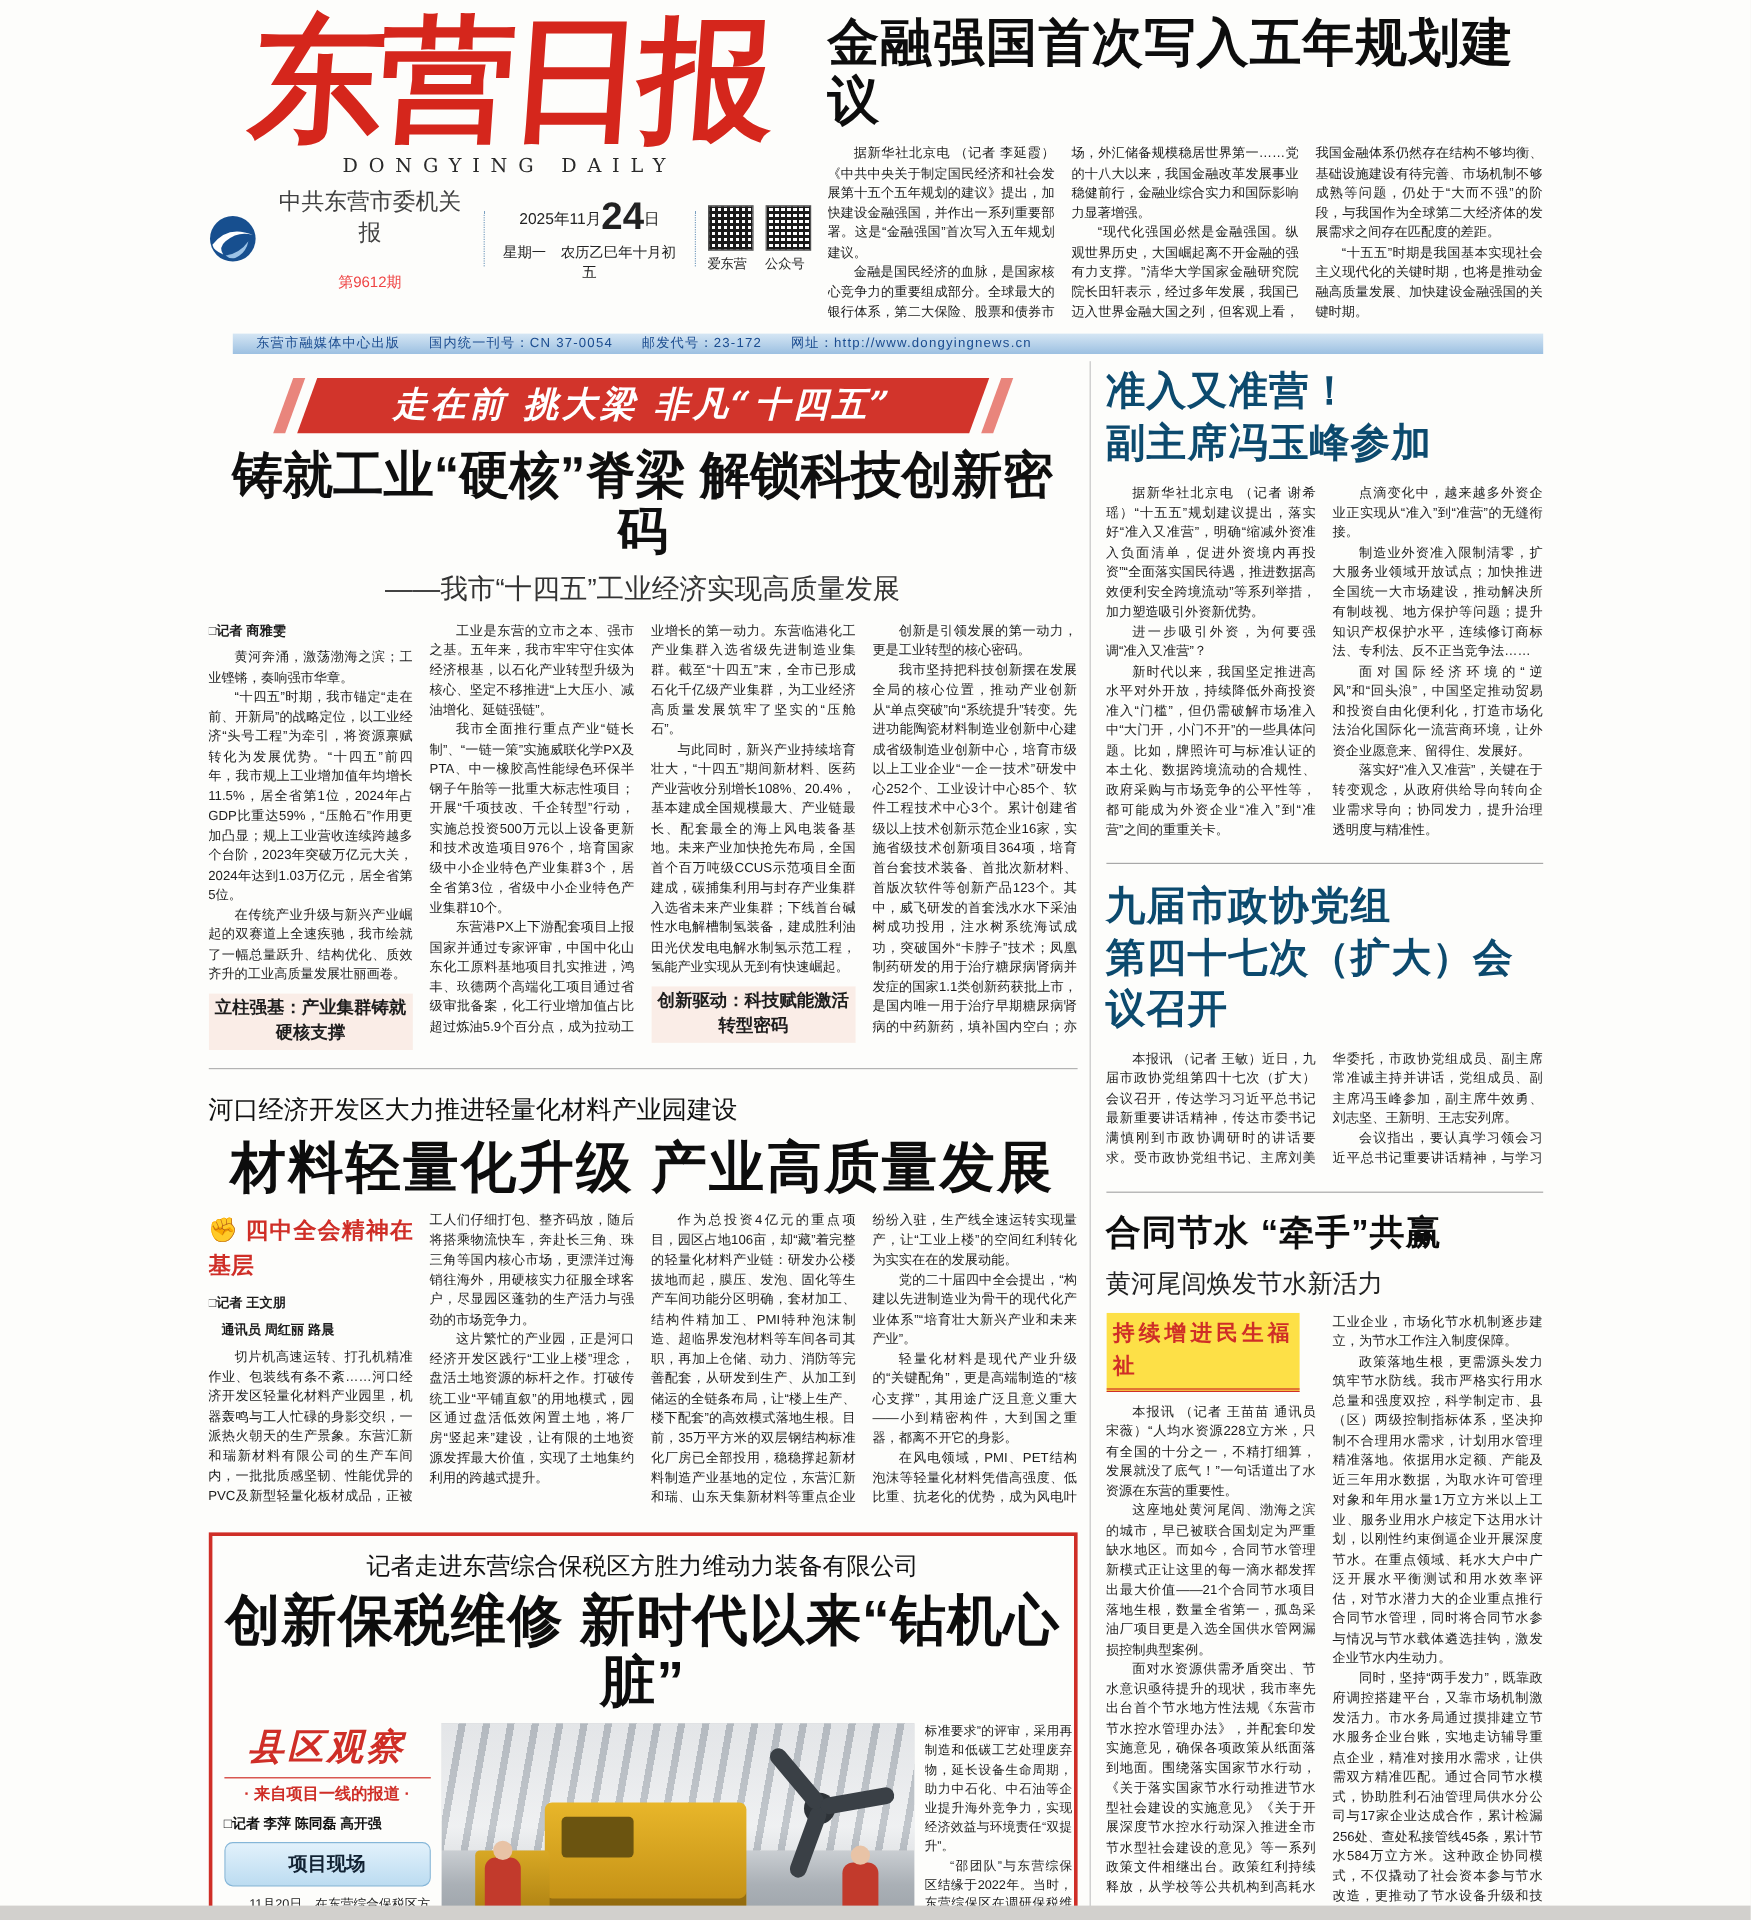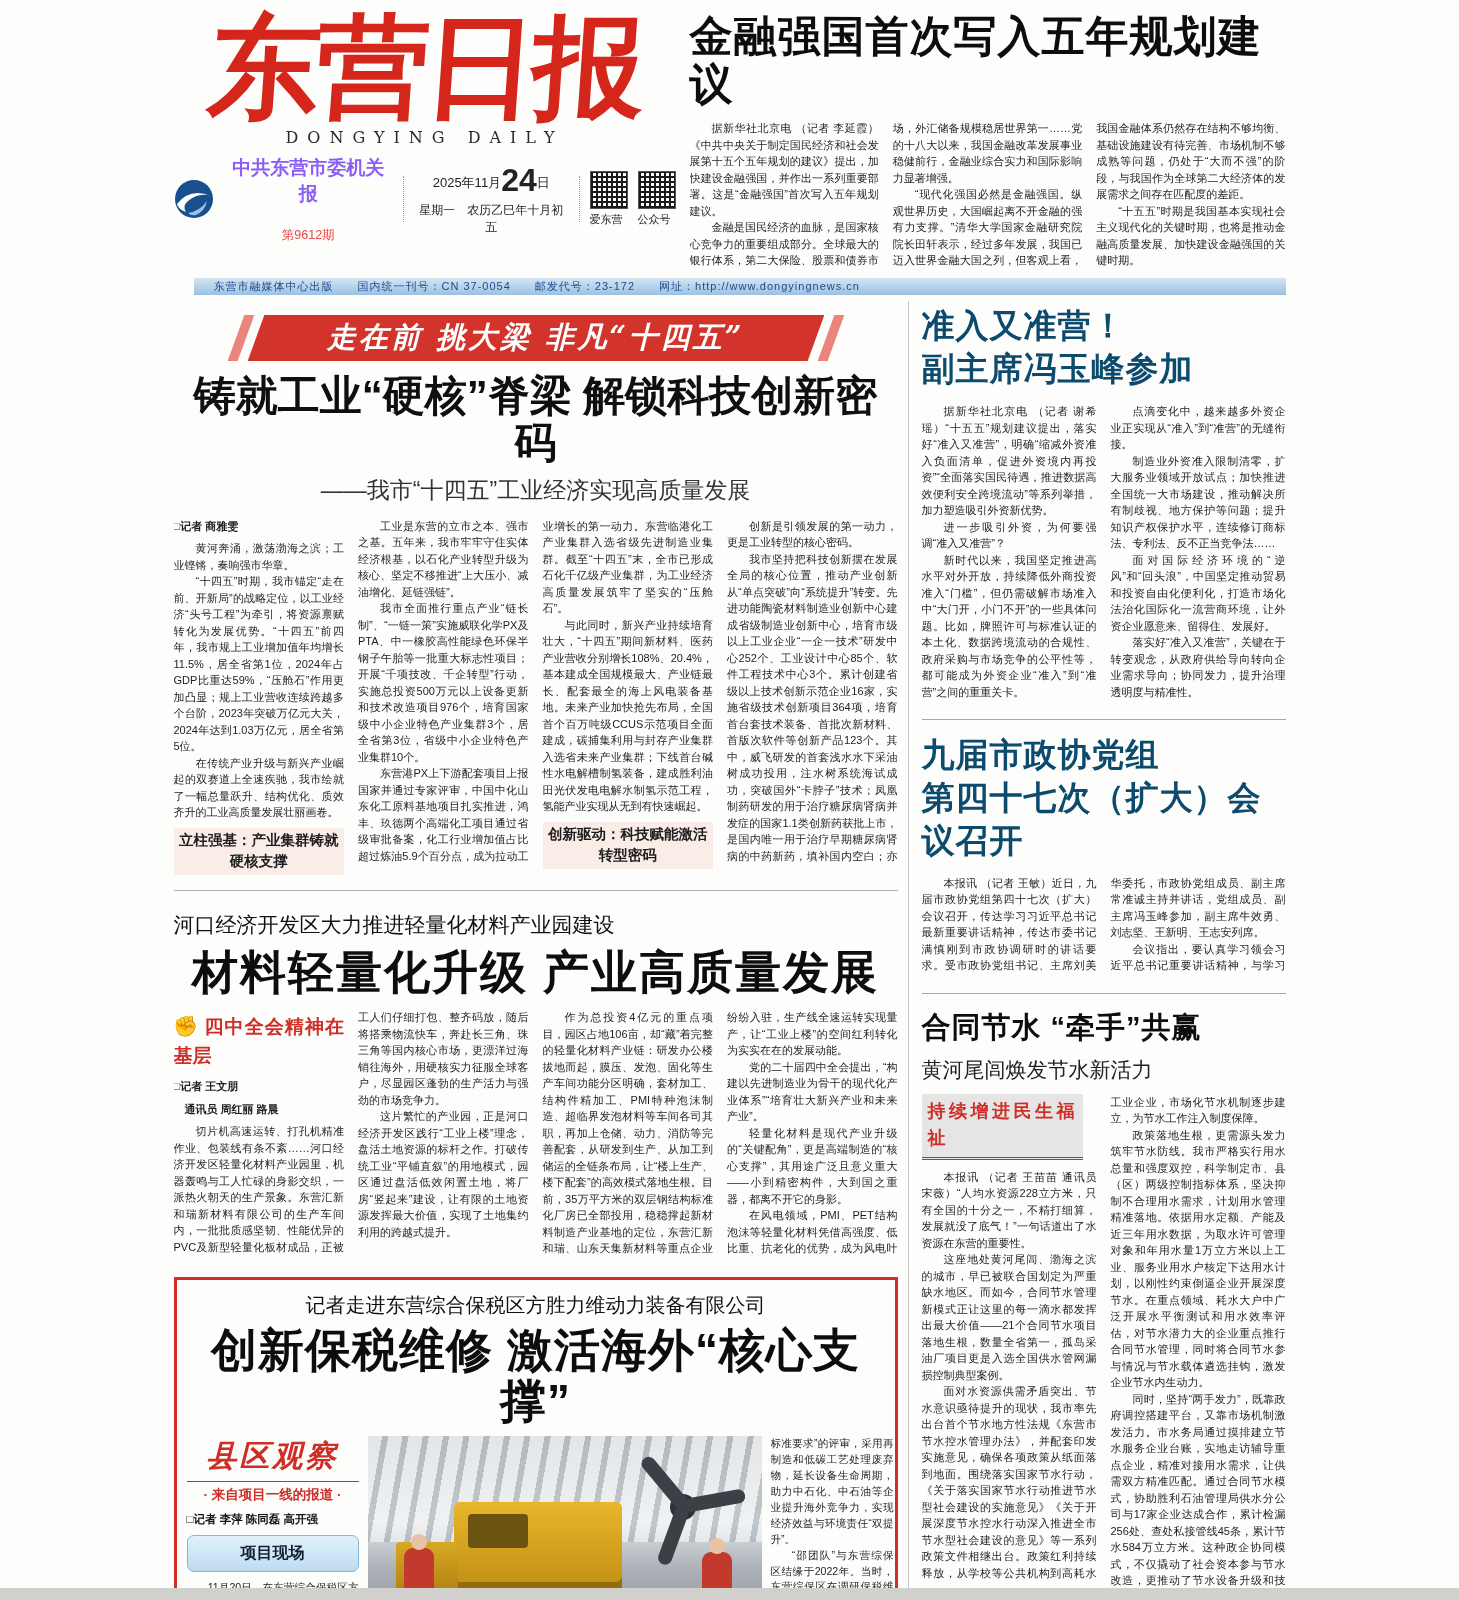--- a/index.html
+++ b/index.html
@@ -9,21 +9,21 @@
   .bottom-strip{position:absolute;left:0;bottom:0;width:100%;height:12px;background:#d2d0cd;}
 
   
   .mast{display:flex;}
   .mast-left{width:502px;flex:none;}
   .mast-title{font-family:"DejaVu Serif",serif;font-weight:900;font-size:112px;line-height:1.05;color:#d5261c;text-align:center;letter-spacing:-4px;transform:skewX(-4deg);}
   .mast-en{font-family:"DejaVu Serif",serif;font-size:16px;letter-spacing:9px;color:#2a2a2a;text-align:center;margin-top:2px;}
   .mast-info{display:flex;align-items:center;justify-content:center;margin-top:8px;gap:10px;}
   .globe{width:40px;height:40px;flex:none;}
   .organ{text-align:center;}
-  .organ-name{font-size:19px;font-weight:700;color:#8b5cf6;}
+  .organ-name{font-size:19px;font-weight:400;color:#404040;}
   .organ-issue{font-size:12.5px;color:#ef4444;margin-top:20px;}
   .vdot{border-left:1px dotted #7aa0c0;height:46px;}
   .dateblock{text-align:center;color:#222;}
   .date1{font-size:13px;}
   .date-day{font-size:32px;font-weight:900;vertical-align:-4px;}
   .date2{font-size:12px;margin-top:3px;}
   .qrcell{}
   .qr-s{width:36px;height:36px;margin:0 auto;background:#fff;border:1px solid #555;
     background-image:repeating-linear-gradient(0deg,#1a1a1a 0 2px,transparent 2px 5px),repeating-linear-gradient(90deg,#1a1a1a 0 2px,transparent 2px 5px);}
   .qr-label{font-size:11px;color:#222;margin-top:3px;}
@@ -32,21 +32,21 @@
   .cols{column-gap:14px;column-fill:auto;overflow:hidden;font-size:11px;line-height:1.5;color:#1d1d1d;text-align:justify;}
   .cols p{margin:0;}
   .cols3{columns:3;height:152px;margin-top:12px;}
   .p{text-indent:2em;}
   .cont{text-indent:0;}
   .by{text-indent:0;font-weight:bold;margin:0 0 6px 0 !important;}
   .by2{text-indent:1em;font-weight:bold;margin:0 0 6px 0 !important;}
   .sub{text-indent:0;font-weight:900;font-size:14.5px;text-align:center;margin:7px 0 !important;padding:2px 2px;background:rgba(242,180,160,.22);break-inside:avoid;}
   .badge-hand{text-indent:0;color:#cf2e27;font-weight:900;font-size:19px;margin:2px 0 8px 0 !important;break-inside:avoid;}
   .ph-icon{color:#e8a020;margin-right:5px;font-size:20px;}
-  .badge-minsheng{text-indent:0;color:#cf2e27;font-weight:900;font-size:18px;letter-spacing:2px;background:#e5e5e5;border-bottom:3px double #cf2e27;padding:4px 6px 5px;margin:0 14px 9px 0 !important;break-inside:avoid;}
+  .badge-minsheng{text-indent:0;color:#cf2e27;font-weight:900;font-size:18px;letter-spacing:2px;background:#fde047;border-bottom:3px double #cf2e27;padding:4px 6px 5px;margin:0 14px 9px 0 !important;break-inside:avoid;}
 
   
   .infobar{height:17px;line-height:17px;margin-top:6px;background:linear-gradient(180deg,#d5e6f4,#9cc0e1);color:#1b4c8f;font-size:11px;font-weight:normal;padding-left:20px;letter-spacing:1px;margin-left:20px;}
 
   
   .mainrow{display:flex;margin-top:6px;}
   .main-left{width:734px;flex:none;padding-right:10px;box-sizing:border-box;}
   .sidebar{width:378px;flex:none;border-left:1px solid #c6c6c6;padding-left:13px;box-sizing:border-box;}
 
   
@@ -188,21 +188,21 @@
             <p class="p">切片机高速运转、打孔机精准作业、包装线有条不紊……河口经济开发区轻量化材料产业园里，机器轰鸣与工人忙碌的身影交织，一派热火朝天的生产景象。东营汇新和瑞新材料有限公司的生产车间内，一批批质感坚韧、性能优异的PVC及新型轻量化板材成品，正被工人们仔细打包、整齐码放，随后将搭乘物流快车，奔赴长三角、珠三角等国内核心市场，更漂洋过海销往海外，用硬核实力征服全球客户，尽显园区蓬勃的生产活力与强劲的市场竞争力。</p>
             <p class="p">这片繁忙的产业园，正是河口经济开发区践行“工业上楼”理念，盘活土地资源的标杆之作。打破传统工业“平铺直叙”的用地模式，园区通过盘活低效闲置土地，将厂房“竖起来”建设，让有限的土地资源发挥最大价值，实现了土地集约利用的跨越式提升。</p>
             <p class="p">作为总投资4亿元的重点项目，园区占地106亩，却“藏”着完整的轻量化材料产业链：研发办公楼拔地而起，膜压、发泡、固化等生产车间功能分区明确，套材加工、结构件精加工、PMI特种泡沫制造、超临界发泡材料等车间各司其职，再加上仓储、动力、消防等完善配套，从研发到生产、从加工到储运的全链条布局，让“楼上生产、楼下配套”的高效模式落地生根。目前，35万平方米的双层钢结构标准化厂房已全部投用，稳稳撑起新材料制造产业基地的定位，东营汇新和瑞、山东天集新材料等重点企业纷纷入驻，生产线全速运转实现量产，让“工业上楼”的空间红利转化为实实在在的发展动能。</p>
             <p class="p">党的二十届四中全会提出，“构建以先进制造业为骨干的现代化产业体系”“培育壮大新兴产业和未来产业”。</p>
             <p class="p">轻量化材料是现代产业升级的“关键配角”，更是高端制造的“核心支撑”，其用途广泛且意义重大——小到精密构件，大到国之重器，都离不开它的身影。</p>
             <p class="p">在风电领域，PMI、PET结构泡沫等轻量化材料凭借高强度、低比重、抗老化的优势，成为风电叶片的核心夹芯材料，能有效降低叶片自重、提升发电效率；在高端制造、轨道交通、航空航天等领域，它既能减轻产品重量、降低能耗，又能增强结构稳定性、延长使用寿命，是实现产品高性能、绿色化升级的核心抓手。</p>
           </div>
 
         <div class="redbox">
           <div class="box-kicker">记者走进东营综合保税区方胜力维动力装备有限公司</div>
-          <div class="box-headline">创新保税维修  激活海外“核心支撑”</div>
+          <div class="box-headline">创新保税维修  新时代以来“钻机心脏”</div>
           <div class="boxrow">
             <div class="box-left">
               <div class="guancha">县区观察</div>
               <div class="guancha-sub">· 来自项目一线的报道 ·</div>
               <div class="box-byline">□记者 李萍 陈同磊 高开强</div>
               <div class="scene-box">项目现场</div>
               <div class="box-left-body">
                   <p class="p">11月20日，在东营综合保税区方胜力维动力装备有限公司的维修车间内，数台卡特彼勒发动机组整齐排列，公司“邵团队”技术人员正在对一台刚从国外运回的设备进行“体检”。车间内“迎合市场需求，提供专业服务”的标语格外醒目。</p>
                 </div>
             </div>

